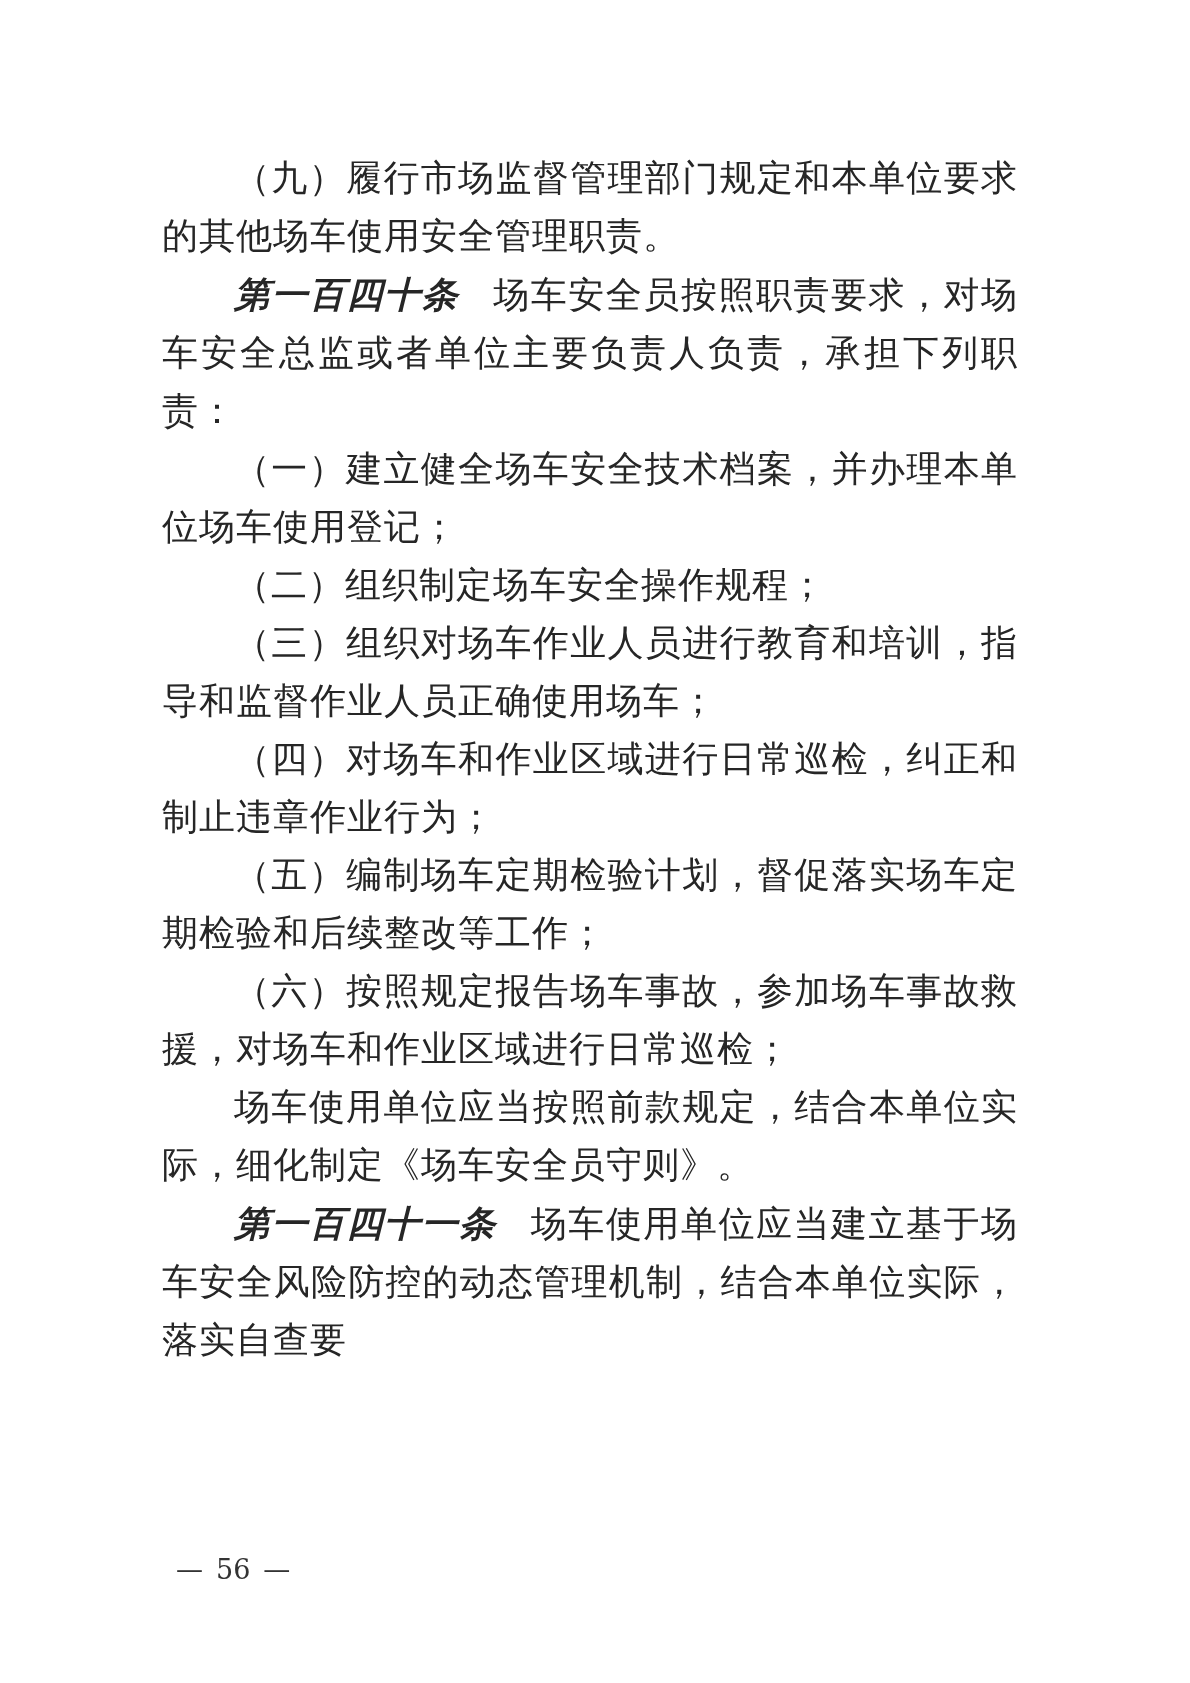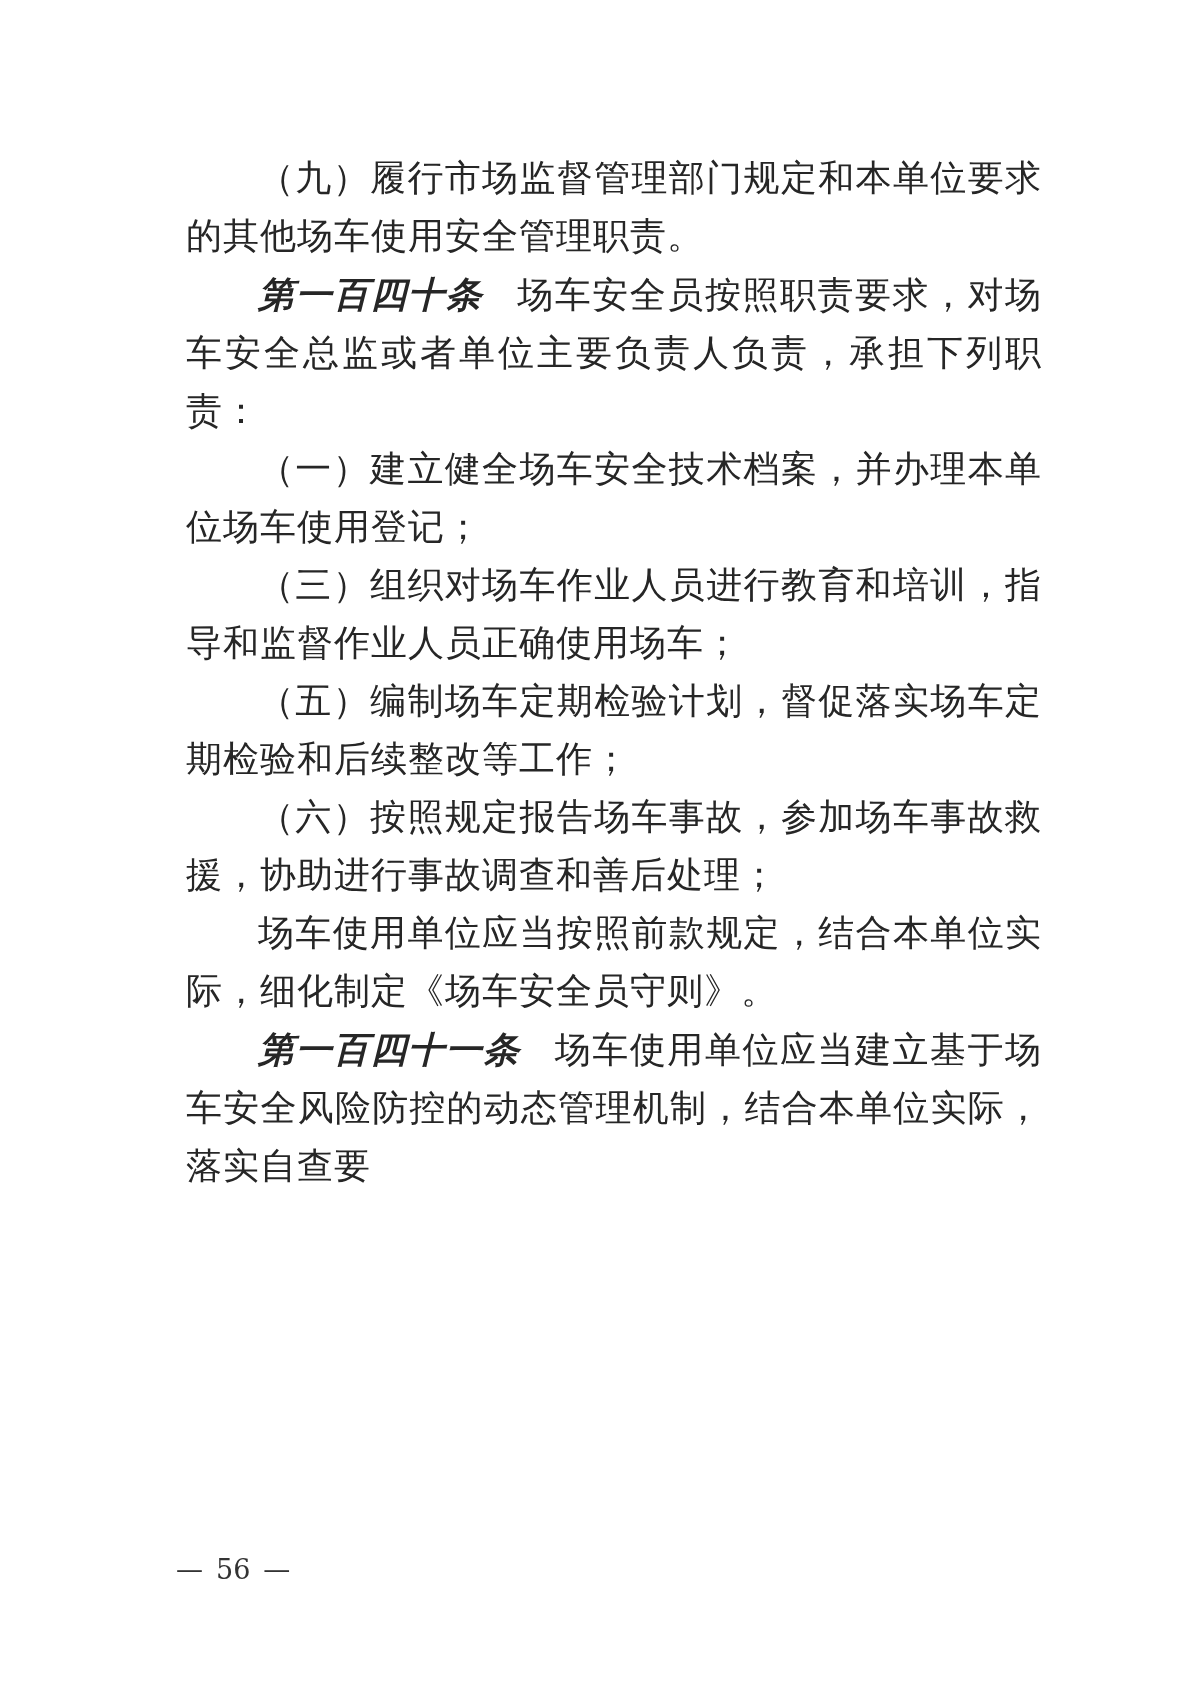--- a/index.html
+++ b/index.html
@@ -11,21 +11,21 @@
     position: relative;
     width: 1190px;
     height: 1683px;
     background: #ffffff;
     overflow: hidden;
     font-family: "DejaVu Serif", serif;
     color: #262626;
   }
   .content {
     position: absolute;
-    left: 186px;
+    left: 162px;
     top: 149px;
     width: 856px;
   }
   .para {
     margin: 0;
     font-size: 36px;
     line-height: 58px;
     text-indent: 2em;
     text-align: justify;
     letter-spacing: 1px;
@@ -56,27 +56,29 @@
 <div class="page">
   <div class="content">
 
     <p class="para">（九）履行市场监督管理部门规定和本单位要求的其他场车使用安全管理职责。</p>
 
 
     <p class="para"><span class="article-term">第一百四十条</span><span>场车安全员按照职责要求，对场车安全总监或者单位主要负责人负责，承担下列职责：</span></p>
 
     <p class="para">（一）建立健全场车安全技术档案，并办理本单位场车使用登记；</p>
 
+    <p class="para">（二）组织制定场车安全操作规程；</p>
 
     <p class="para">（三）组织对场车作业人员进行教育和培训，指导和监督作业人员正确使用场车；</p>
 
+    <p class="para">（四）对场车和作业区域进行日常巡检，纠正和制止违章作业行为；</p>
 
     <p class="para">（五）编制场车定期检验计划，督促落实场车定期检验和后续整改等工作；</p>
 
-    <p class="para">（六）按照规定报告场车事故，参加场车事故救援，协助进行事故调查和善后处理；</p>
+    <p class="para">（六）按照规定报告场车事故，参加场车事故救援，对场车和作业区域进行日常巡检；</p>
 
 
     <p class="para">场车使用单位应当按照前款规定，结合本单位实际，细化制定《场车安全员守则》。</p>
 
     <p class="para"><span class="article-term">第一百四十一条</span><span>场车使用单位应当建立基于场车安全风险防控的动态管理机制，结合本单位实际，落实自查要</span></p>
 
   </div>
 
   <div class="footer">
     <span class="dash">—</span>

